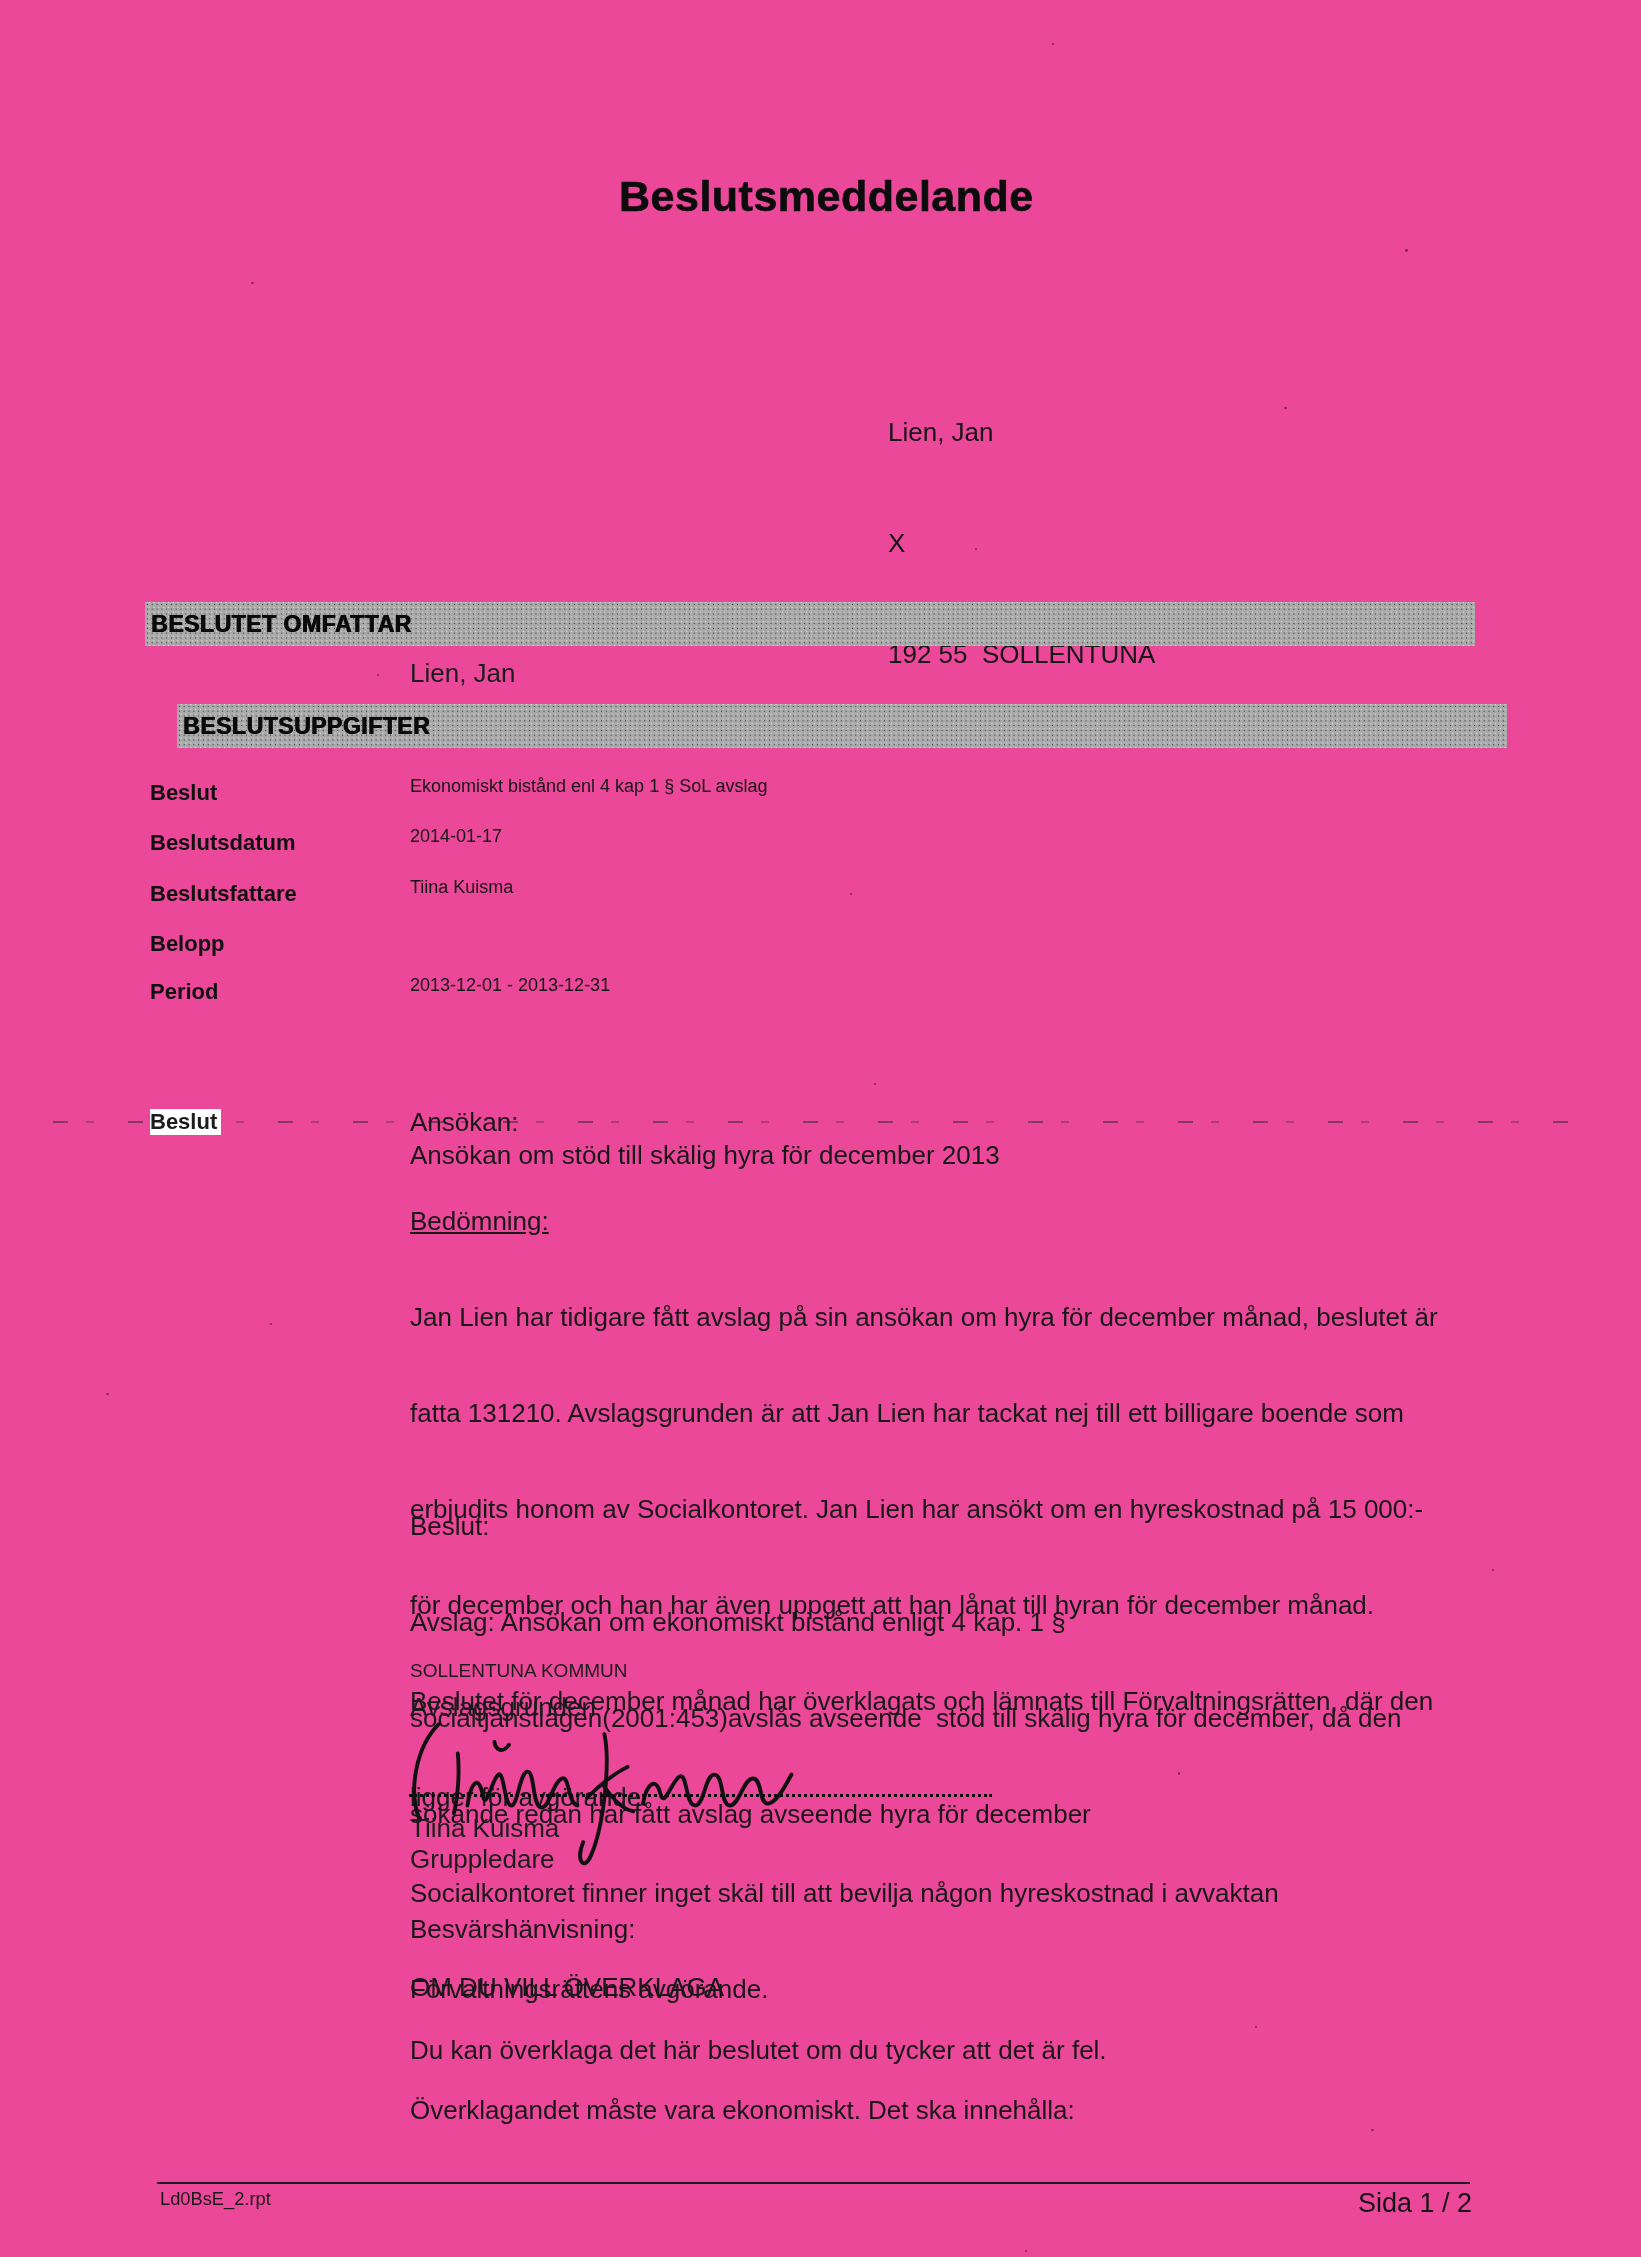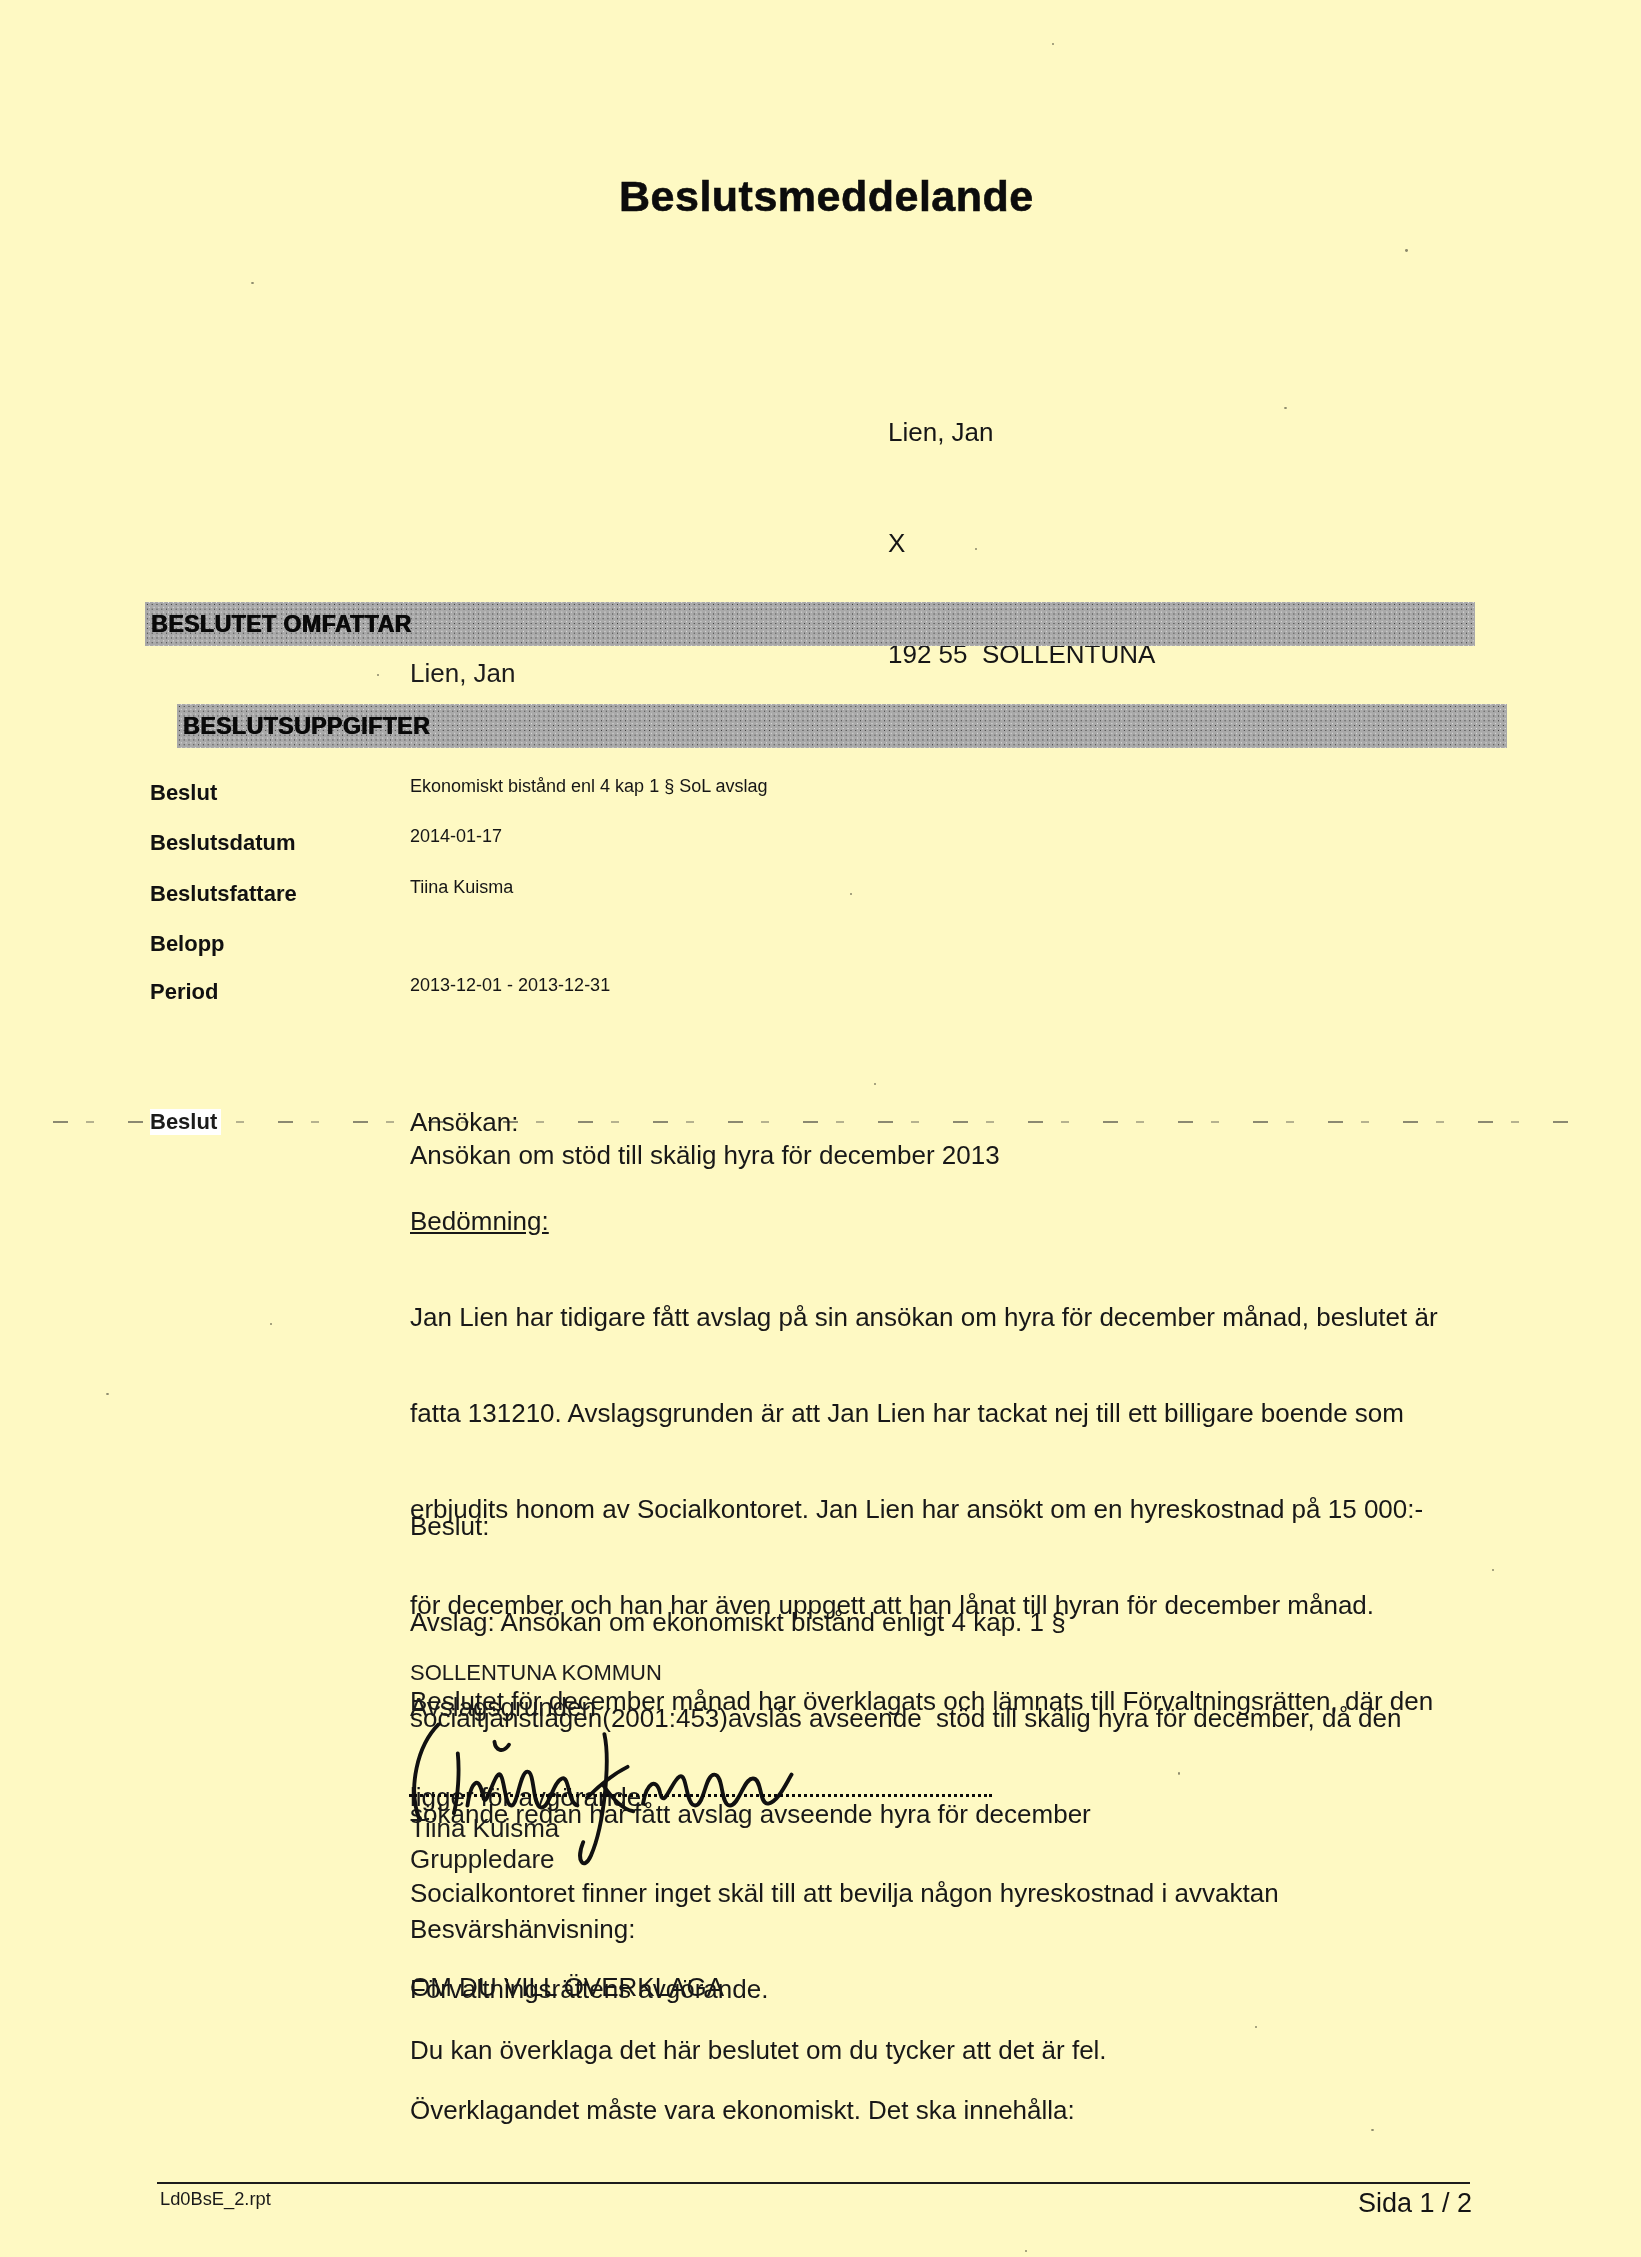--- a/index.html
+++ b/index.html
@@ -1,19 +1,19 @@
 <!DOCTYPE html>
 <html><head>
 <meta charset="utf-8">
 <style>
   html,body{margin:0;padding:0;background:#e8e8e8;}
   .page{
     position:relative;
     width:1641px;height:2257px;
-    background:#fef9c3;
+    background:#ec4899;
     font-family:"Liberation Sans", sans-serif;
     color:#1c1c1c;
     overflow:hidden;
     margin:0 auto;
   }
   .abs{position:absolute;}
   .doc-title{
     left:619px;top:172px;
     font-size:43px;font-weight:bold;color:#0c0c0c;
     letter-spacing:0.5px;
@@ -51,21 +51,21 @@
       rgba(45,45,45,0.35) 33px 41px, transparent 41px 75px);
   }
   .beslut-label{left:150px;top:1109px;font-size:22px;font-weight:bold;background:#fff;padding:0 3.9px 0 0;}
   .body-block{font-size:26px;line-height:32px;color:#181818;white-space:pre-wrap;}
   .ansokan-h{left:410px;top:1106px;}
   .ansokan-t{left:410px;top:1139px;}
   .bedomning-h{left:410px;top:1205px;text-decoration:underline;}
   .bedomning-p{left:410px;top:1237px;width:1043px;}
   .beslut2-h{left:410px;top:1510px;}
   .beslut2-p{left:410px;top:1542px;width:1043px;}
-  .org{left:410px;top:1660px;font-size:22px;}
+  .org{left:410px;top:1660px;font-size:19px;}
   .dept{left:410px;top:1692px;font-size:26px;}
   .sig-svg{left:398px;top:1709px;}
   .dottedline{left:409px;top:1794px;width:583px;border-top:3.9px dotted #0a0a0a;height:0;}
   .sig-name{left:410px;top:1813px;font-size:26px;}
   .sig-role{left:410px;top:1844px;font-size:26px;}
   .appeal-h{left:410px;top:1913px;}
   .appeal-sub{left:410px;top:1971px;}
   .appeal-l1{left:410px;top:2034px;}
   .appeal-l2{left:410px;top:2094px;}
   .footline{left:157px;top:2182px;width:1313px;height:1.9px;background:#1d1d1d;}

